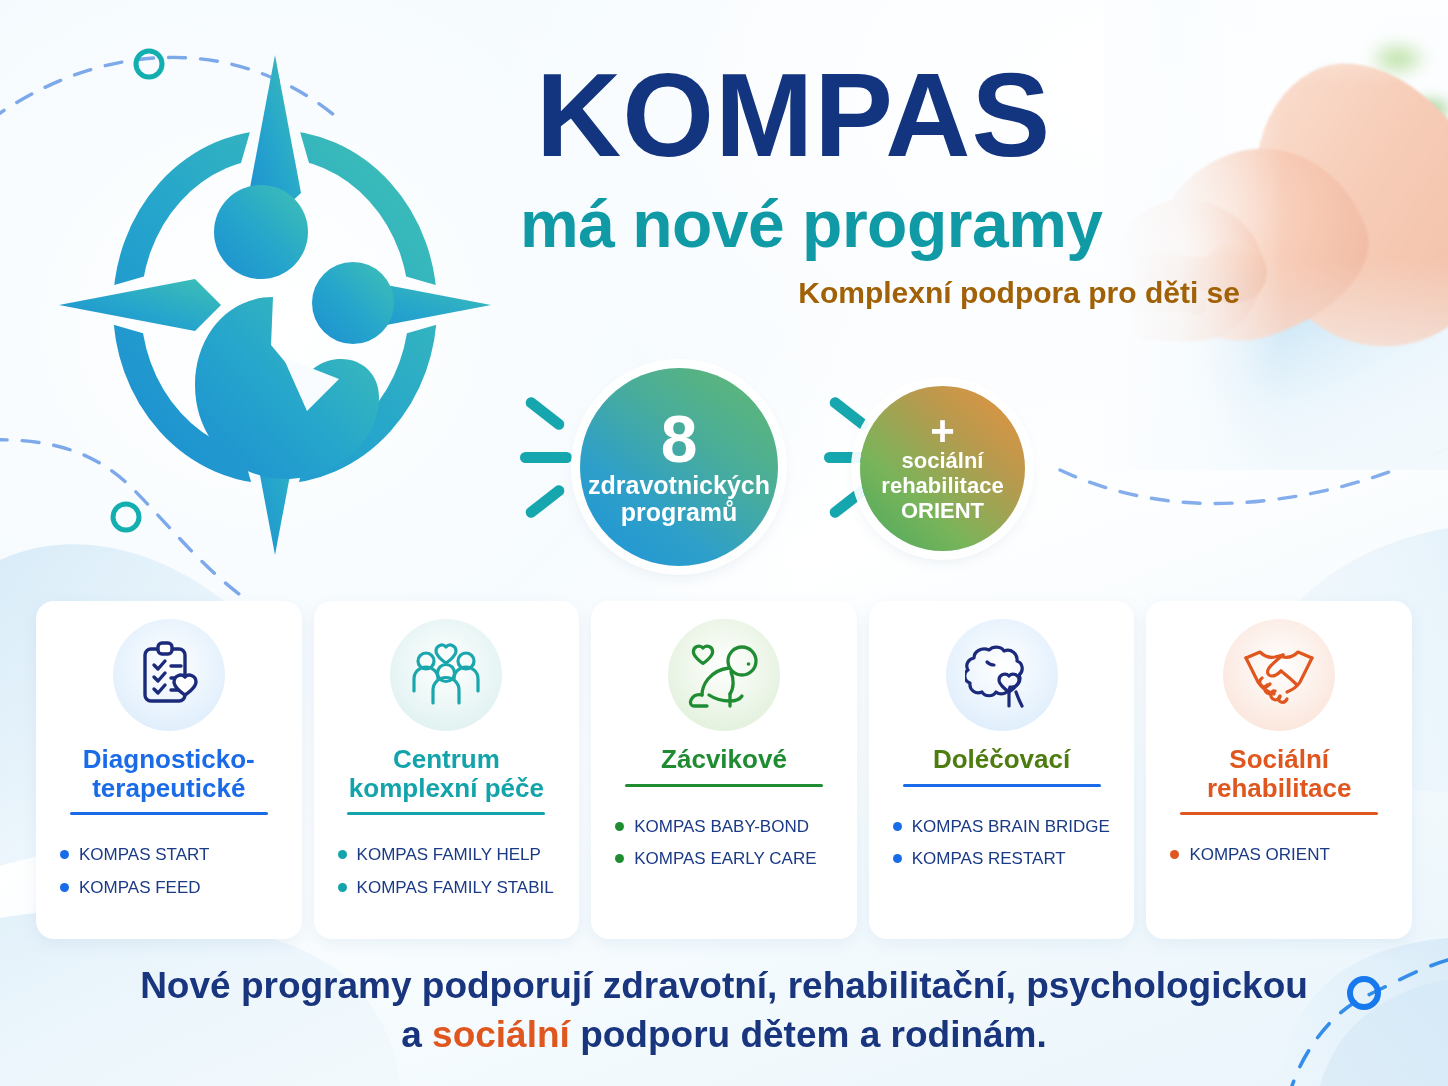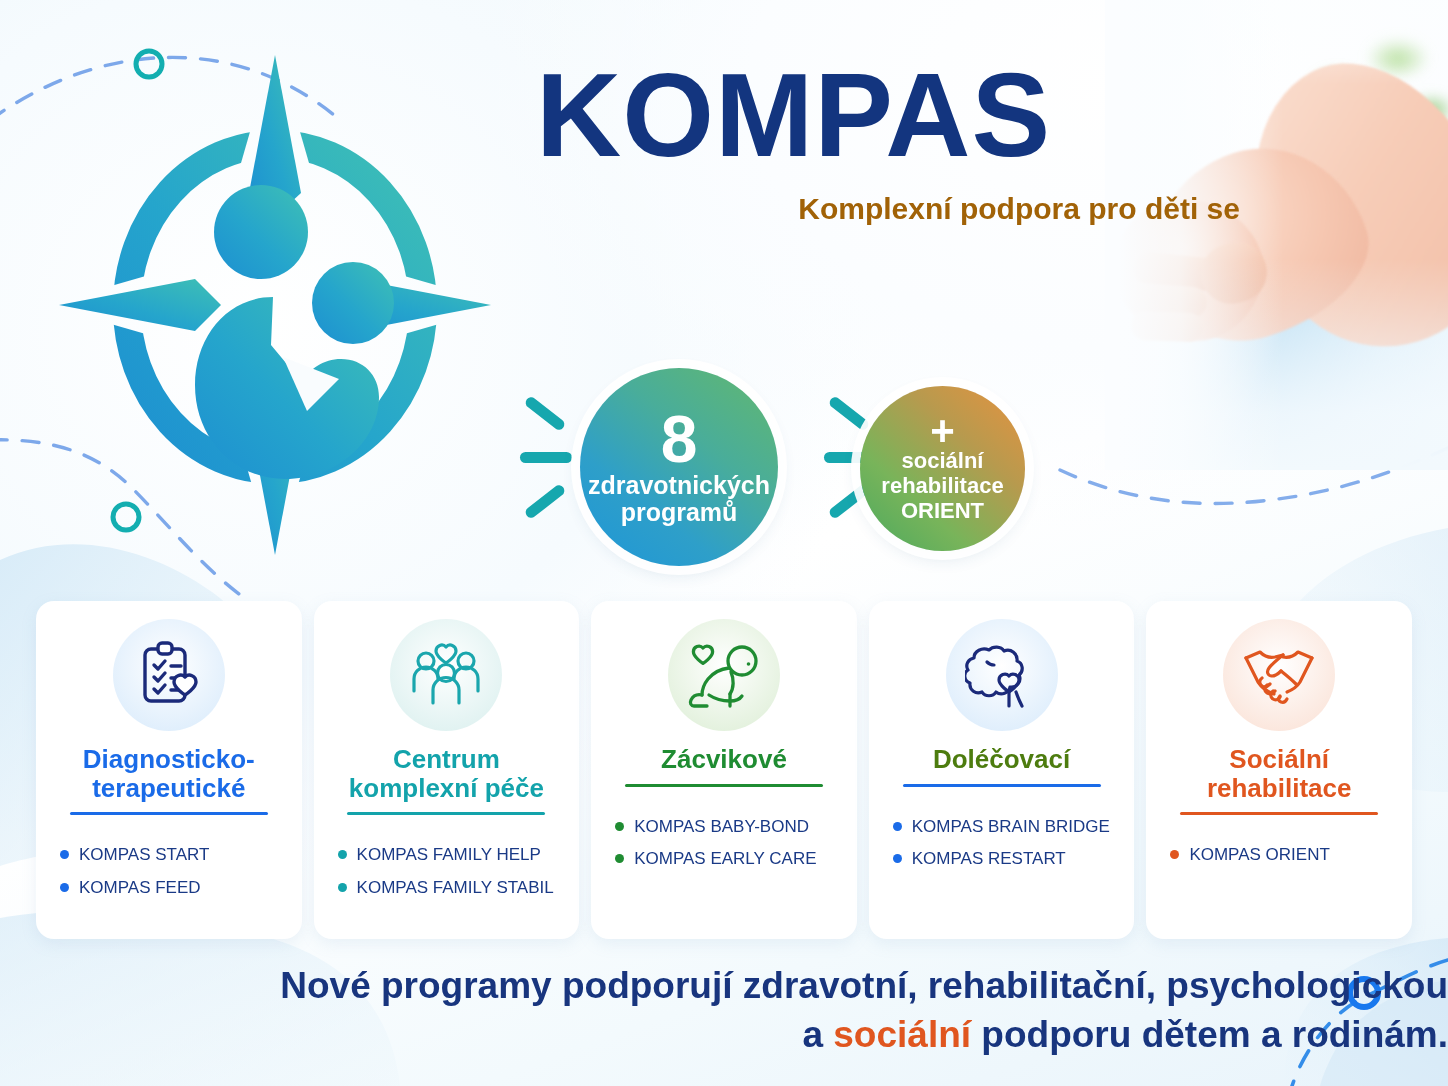--- a/index.html
+++ b/index.html
@@ -139,21 +139,21 @@
     display:flex;align-items:flex-start;gap:10px;
     font-size:17px;color:#1a3a86;margin-bottom:13px;line-height:1.15;
     padding-left:10px;
   }
   .dot{width:9px;height:9px;border-radius:50%;margin-top:5px;flex:0 0 9px;}
   .c-note{font-size:17px;color:#1a3a86;line-height:1.28;
     padding-left:29px;margin-top:-6px;}
 
   
   .footer{
-    position:absolute;left:0;top:962px;width:1448px;text-align:right;
+    position:absolute;left:0;top:962px;width:1448px;text-align:center;
     font-size:37px;font-weight:bold;color:#18357e;line-height:1.32;
   }
   .footer .orange{color:#e0561f;}
 </style>
 </head>
 <body>
 
 <div class="stage">
 
   <div class="bg-base"></div>
@@ -229,20 +229,21 @@
       <circle cx="308" cy="258" r="41" fill="url(#lg)"></circle>
       <path d="M228,252 C182,252 150,292 150,340 C150,394 190,434 240,434
                C292,434 334,396 334,352 C334,330 318,314 296,314
                C278,314 266,324 256,336 L226,300 Z" fill="url(#lg)"></path>
       <path d="M238,312 L294,334 L262,366 Z" fill="#f9fcfe"></path>
     </svg>
   </div>
 
   <div class="head">
     <div class="kompas">KOMPAS</div>
+    <div class="sub1">má nové programy</div>
     <div class="sub2">
       <div>Komplexní podpora pro děti se</div>
     </div>
   </div>
 
   <div class="badges">
     <div class="rays a">
       <span class="ray r1"></span>
         <span class="ray r2"></span>
         <span class="ray r3"></span>

